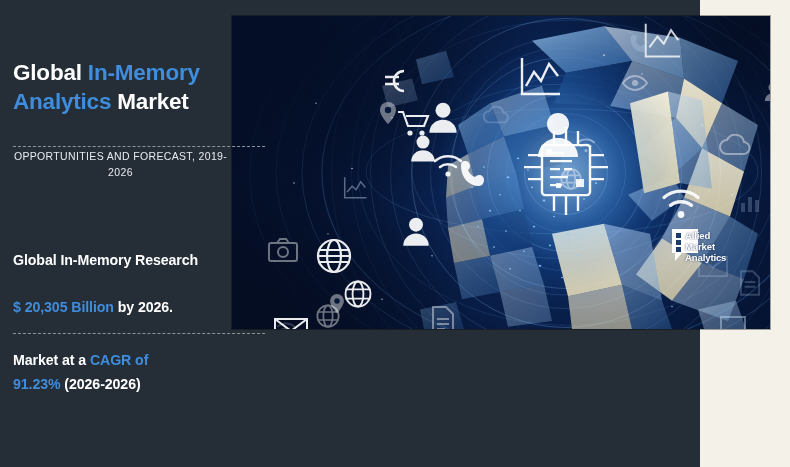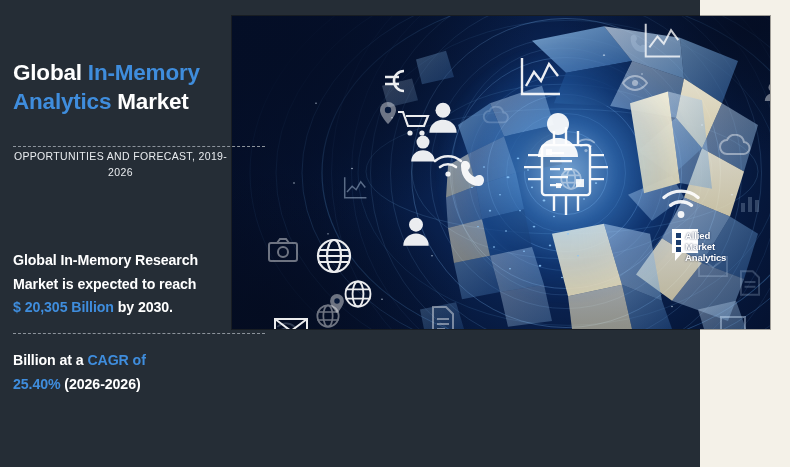--- a/index.html
+++ b/index.html
@@ -592,26 +592,26 @@
   <div id="textcol">
 
     <div class="headline">
       <span>Global </span><span class="hl">In-Memory</span><span> </span><span class="hl">Analytics</span><span> Market</span>
     </div>
 
     <div class="subhead">OPPORTUNITIES AND FORECAST, 2019-2026</div>
 
     <div class="statement">
       <span>Global In-Memory Research</span><br>
-      <span>Market is expected to reach</span><br>
-      <span class="hl">$  20,305 Billion</span><span> by 2030.</span>
+      <br>
+      <span class="hl">$  20,305 Billion</span><span> by 2026.</span>
     </div>
 
     <div class="cagr">
-      <span>Billion at a </span><span class="hl">CAGR of</span><br>
-      <span class="hl">25.40%</span><span> (2026-2026)</span>
+      <span>Market at a </span><span class="hl">CAGR of</span><br>
+      <span class="hl">91.23%</span><span> (2026-2026)</span>
     </div>
   </div>
 
   <div class="divider" id="div1"></div>
   <div class="divider" id="div2"></div>
 
 </div>
 
 </body></html>

